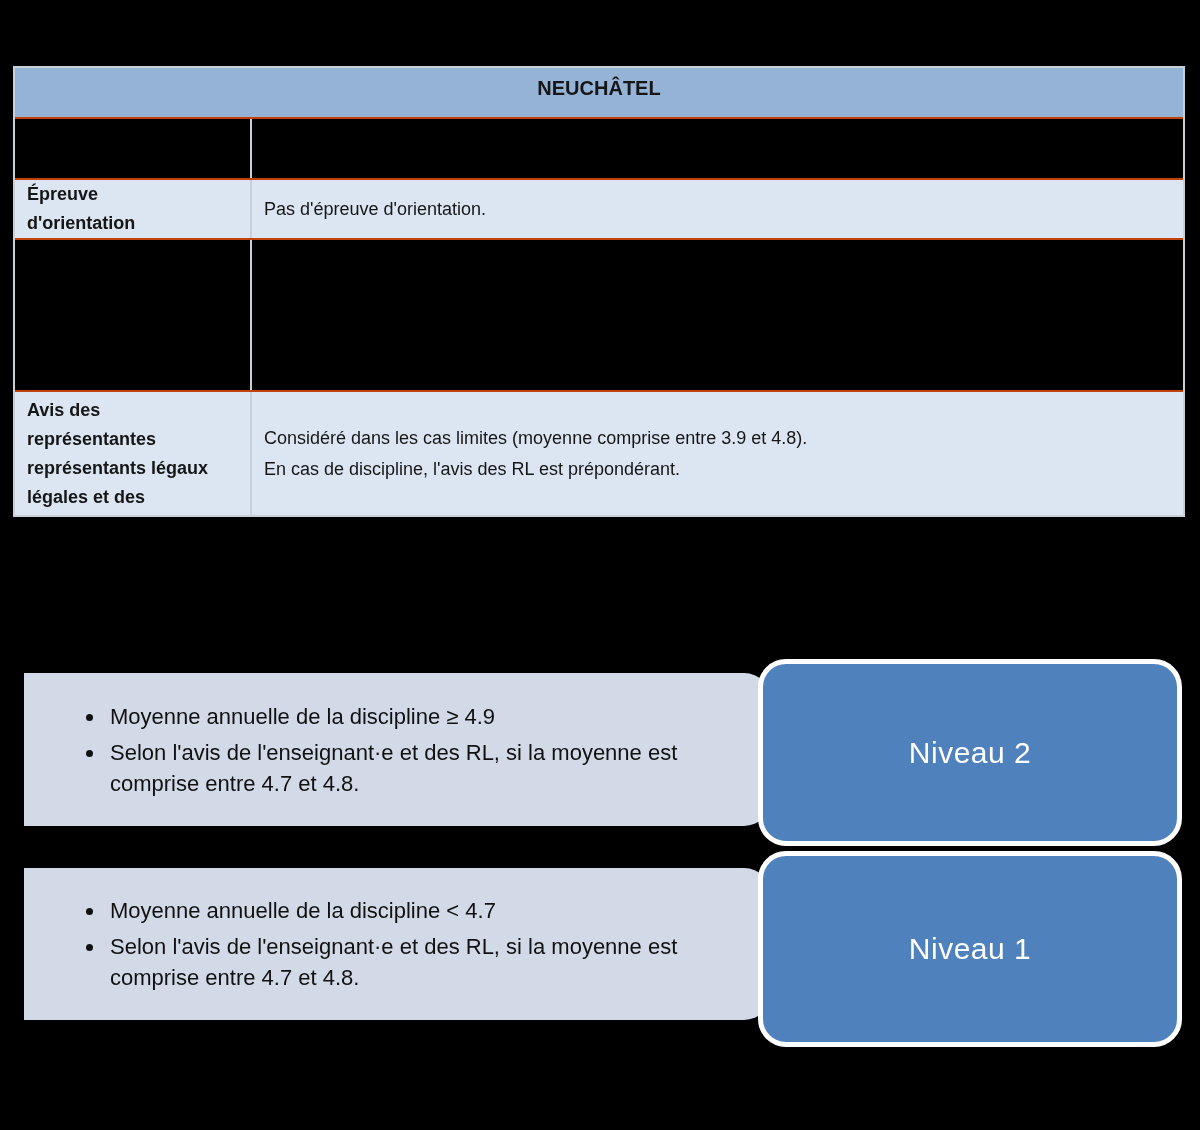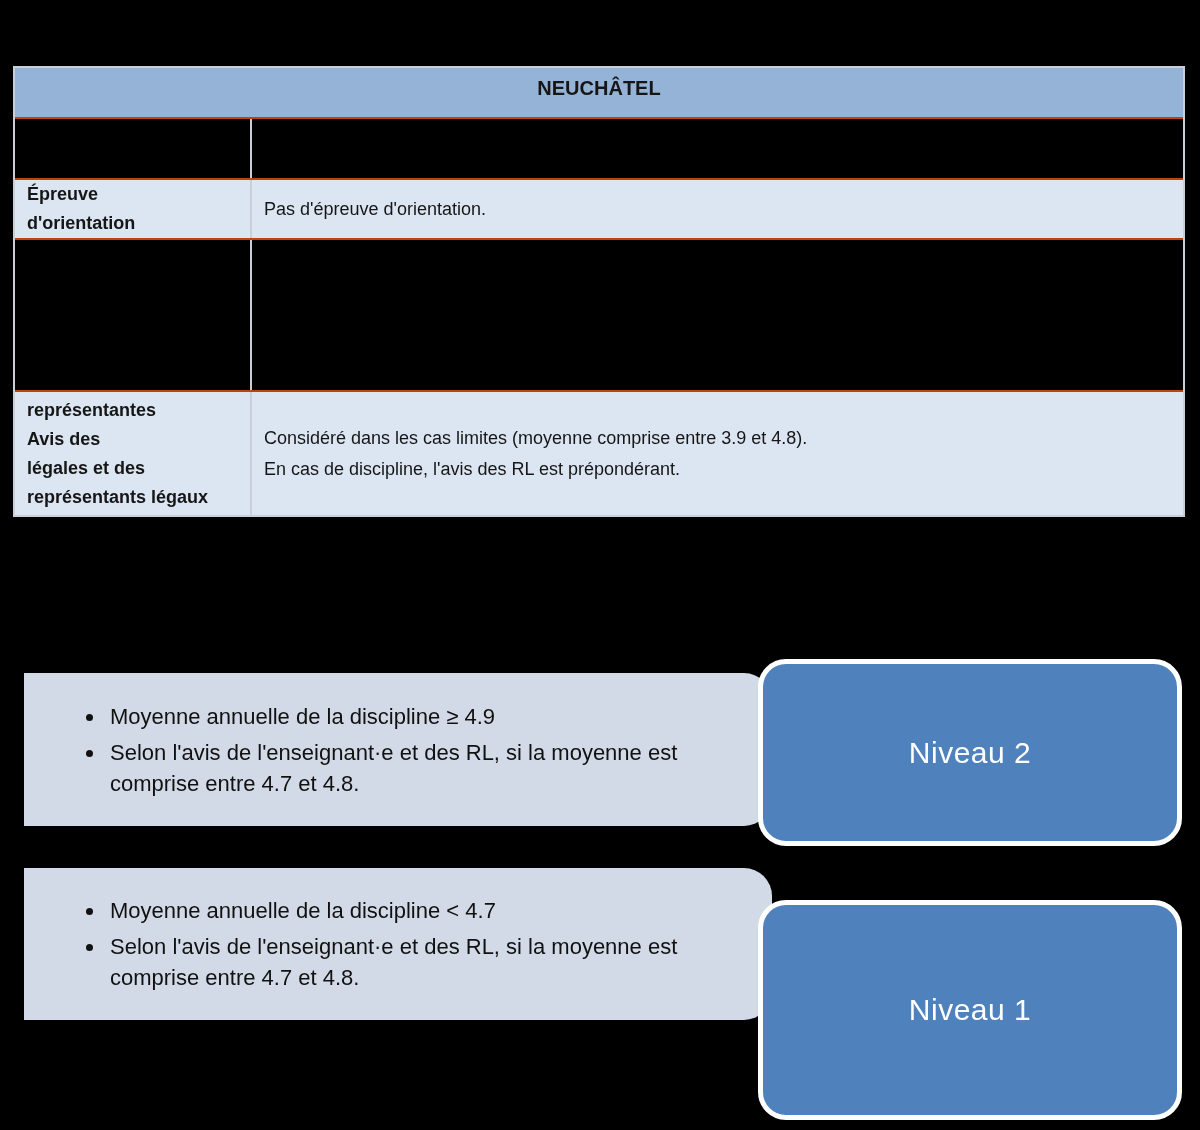--- a/index.html
+++ b/index.html
@@ -143,24 +143,24 @@
       </div>
     </div>
 
     <div class="t-row row-redacted" style="height:150px">
       <div class="t-cell-label"></div>
       <div class="t-cell-content"></div>
     </div>
 
     <div class="t-row row-light" style="height:123px">
       <div class="t-cell-label">
+        <span>Avis des</span>
         <span>représentantes</span>
-        <span>Avis des</span>
+        <span>représentants légaux</span>
         <span>légales et des</span>
-        <span>représentants légaux</span>
       </div>
       <div class="t-cell-content">
         <span>Considéré dans les cas limites (moyenne comprise entre 3.9 et 4.8).</span>
         <span>En cas de discipline, l'avis des RL est prépondérant.</span>
       </div>
     </div>
 
   </div>
 
   <div class="criteria-box" style="top:673px;height:153px">
@@ -172,17 +172,17 @@
   <div class="level-box" style="top:659px;height:187px">
     <span>Niveau 2</span>
   </div>
 
   <div class="criteria-box" style="top:868px;height:152px">
     <ul>
       <li>Moyenne annuelle de la discipline &lt; 4.7</li>
       <li>Selon l'avis de l'enseignant·e et des RL, si la moyenne est comprise entre 4.7 et 4.8.</li>
     </ul>
   </div>
-  <div class="level-box" style="top:900px;height:220px">
+  <div class="level-box" style="top:851px;height:196px">
     <span>Niveau 1</span>
   </div>
 
 </div>
 
 </body></html>

